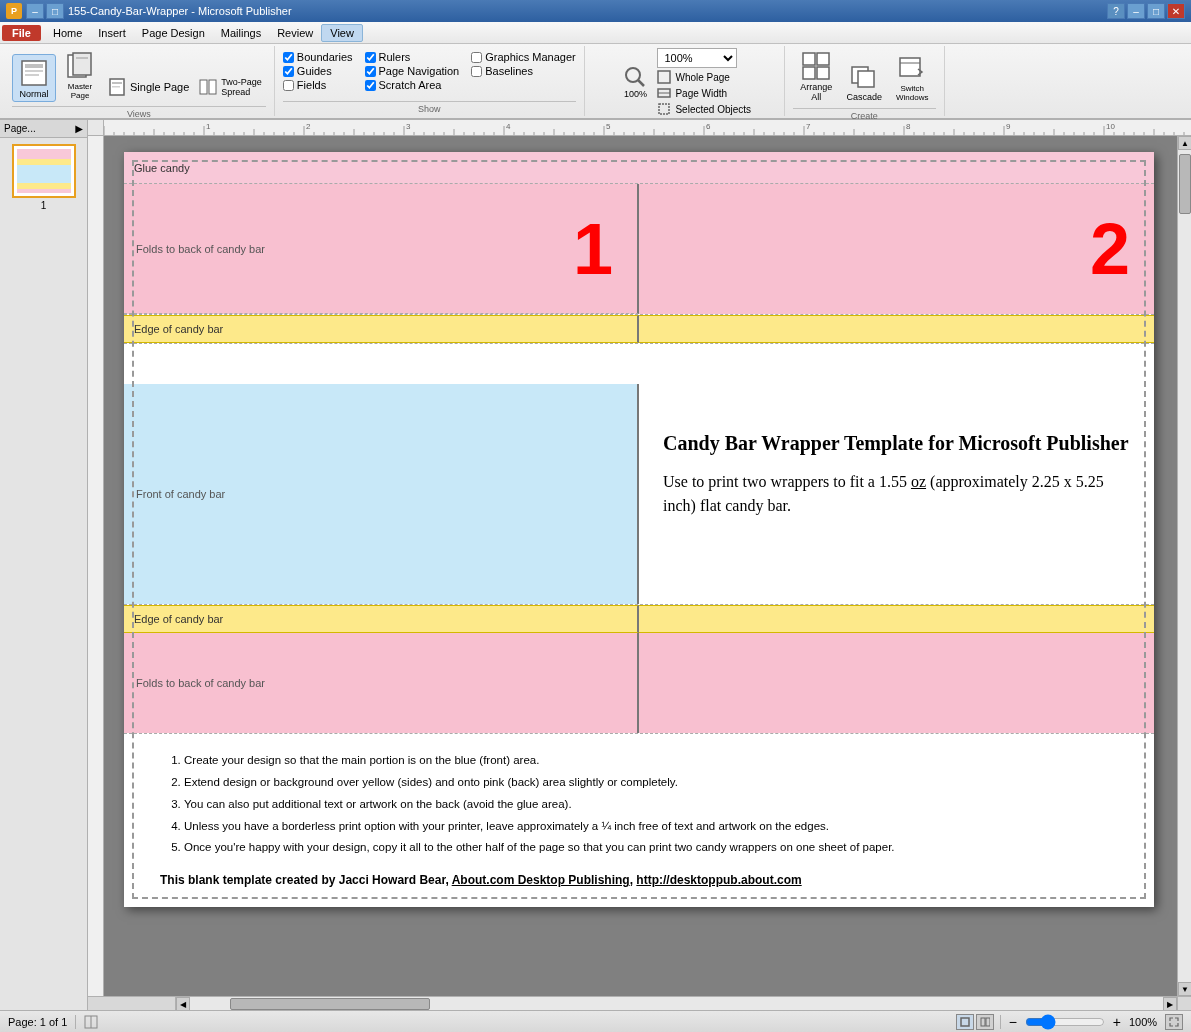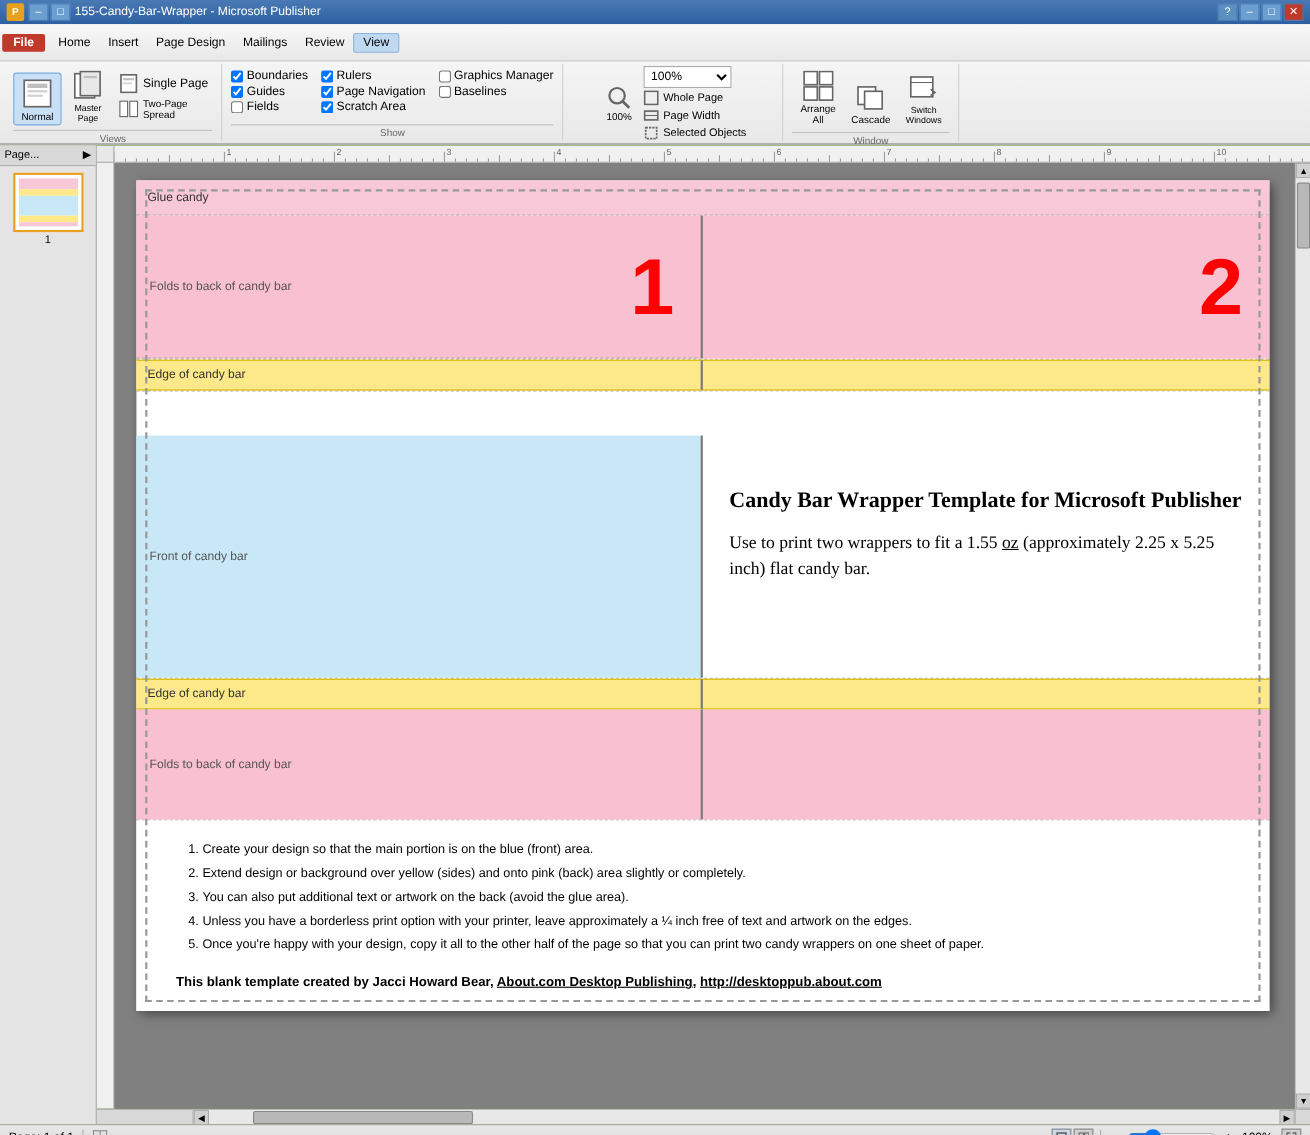--- a/index.html
+++ b/index.html
@@ -17,21 +17,21 @@
       font-size: 11px;
     }
     .title-bar-left { display: flex; align-items: center; gap: 4px; }
     .title-bar-icon { width: 16px; height: 16px; background: #e8a020; border-radius: 2px; display: flex; align-items: center; justify-content: center; font-size: 9px; color: white; font-weight: bold; }
     .title-bar-controls { display: flex; gap: 2px; }
     .title-bar-btn { width: 18px; height: 16px; background: #6a9fd0; border: 1px solid #4a7ab5; display: flex; align-items: center; justify-content: center; font-size: 10px; cursor: pointer; color: white; }
     .title-bar-btn.close { background: #c0392b; }
 
     
     .menu-bar {
-      height: 34px;
+      height: 22px;
       background: linear-gradient(to bottom, #f8f8f8, #e8e8e8);
       display: flex;
       align-items: center;
       border-bottom: 1px solid #c0c0c0;
       padding: 0 2px;
     }
     .menu-item {
       padding: 2px 8px;
       cursor: pointer;
       font-size: 11px;
@@ -87,21 +87,21 @@
       align-items: center;
       padding: 2px 4px;
       cursor: pointer;
       border-radius: 3px;
       min-width: 40px;
     }
     .ribbon-btn.active { background: #c8dff5; border: 1px solid #7aacdc; }
     .ribbon-btn-icon { width: 32px; height: 32px; display: flex; align-items: center; justify-content: center; }
     .ribbon-btn-label { font-size: 9px; text-align: center; }
 
-    .ribbon-small-btns { display: flex; flex-direction: column; gap: 2px; }
+    .ribbon-small-btns { display: flex; gap: 2px; }
     .ribbon-small-btn {
       display: flex;
       align-items: center;
       gap: 4px;
       padding: 1px 4px;
       cursor: pointer;
       border-radius: 2px;
     }
 
     .checkbox-row { display: flex; align-items: center; gap: 3px; font-size: 11px; padding: 1px 0; }
@@ -331,26 +331,26 @@
         <div class="ribbon-btn-icon">
           <svg width="28" height="28" viewBox="0 0 28 28">
               <rect x="2" y="4" width="20" height="18" fill="white" stroke="#666" stroke-width="1.5"></rect>
               <line x1="2" y1="9" x2="22" y2="9" stroke="#666" stroke-width="1"></line>
               <path d="M20 15 L24 18 L20 21" fill="none" stroke="#666" stroke-width="1.5"></path>
             </svg>
         </div>
         <div class="ribbon-btn-label" style="font-size:8px;">Switch<br>Windows</div>
       </div>
     </div>
-    <div class="ribbon-group-label">Window</div>
+    <div class="ribbon-group-label">Create</div>
   </div>
 
 </div>
 
-<div style="display:flex; height: calc(1032px - 22px - 22px - 76px - 22px); background:#4d7c0f; position:relative; overflow:hidden;justify-content:center;">
+<div style="display:flex; height: calc(1032px - 22px - 22px - 76px - 22px); background:#d946ef; position:relative; overflow:hidden;justify-content:center;">
 
   <div class="left-panel" style="width:88px; flex-shrink:0; background:#e4e4e4; border-right:1px solid #b0b0b0;">
     <div class="pages-header" style="display:flex; justify-content:space-between; padding:3px 4px; background:#d8d8d8; border-bottom:1px solid #b0b0b0;">
       <span style="font-size:10px;">Page...</span>
       <span style="cursor:pointer; font-size:10px;">▶</span>
     </div>
     <div style="padding:6px; display:flex; flex-direction:column; align-items:center;">
       <div style="width:64px; height:54px; background:white; border:2px solid #e8a020; cursor:pointer; display:flex; align-items:center; justify-content:center;">
         <svg width="54" height="44" viewBox="0 0 54 44">
             <rect width="54" height="44" fill="white"></rect>

